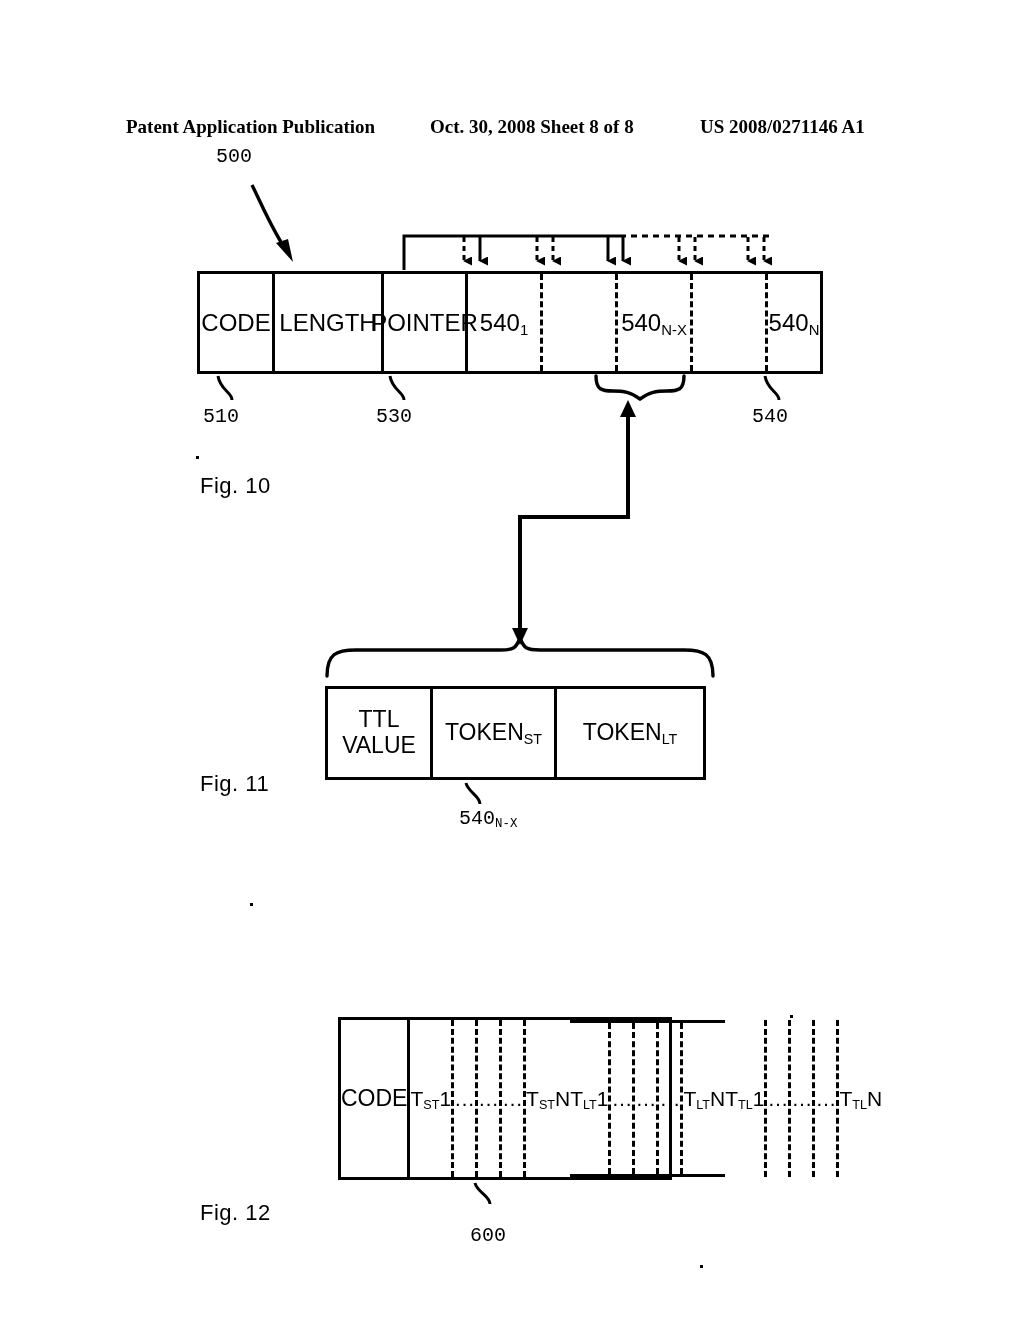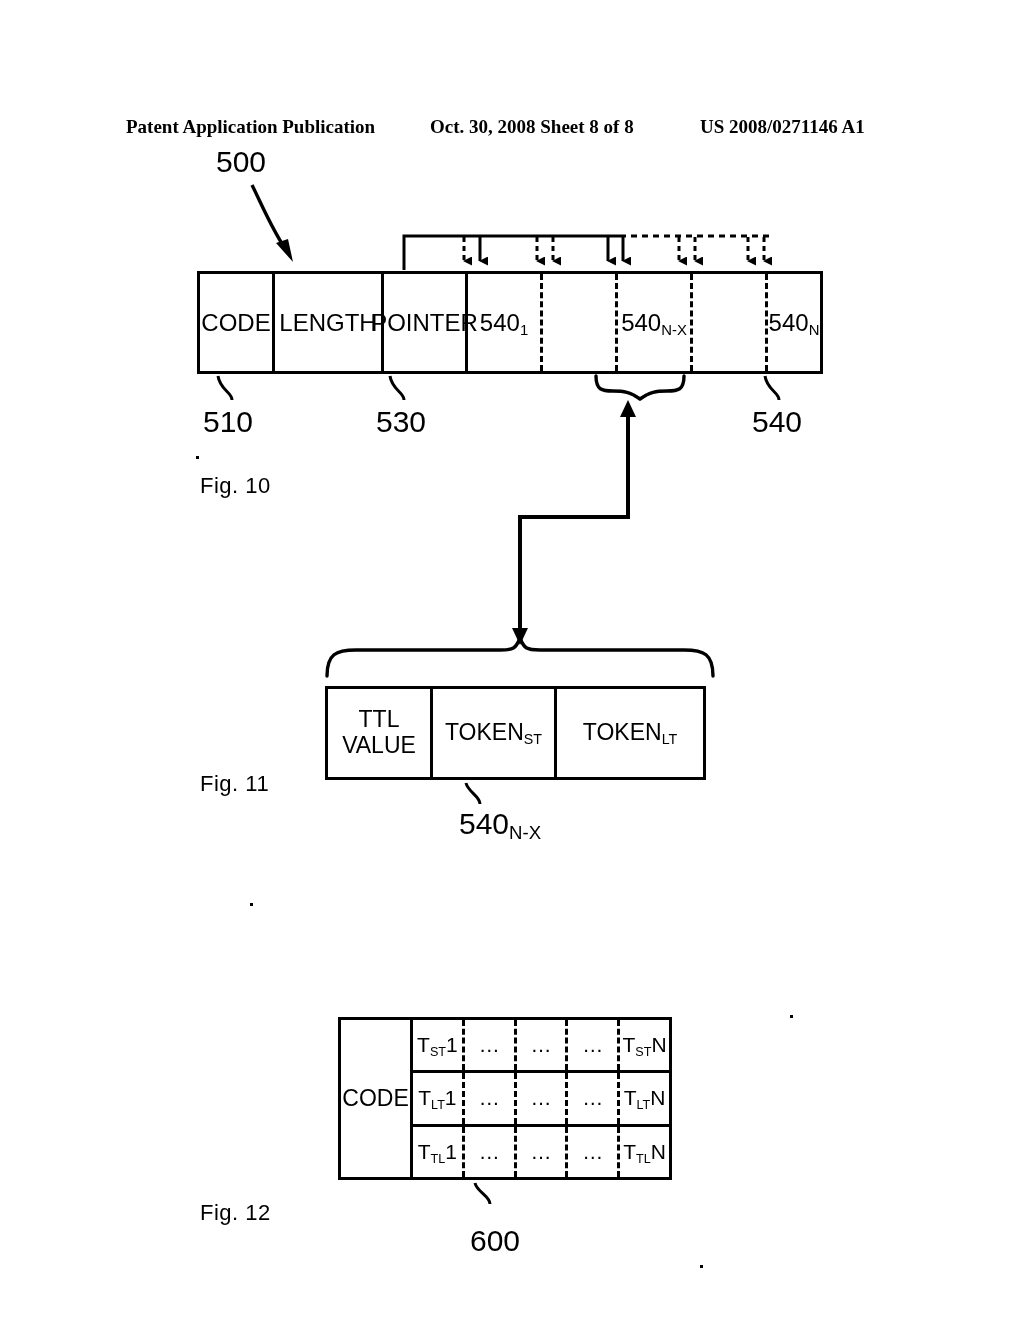--- a/index.html
+++ b/index.html
@@ -37,22 +37,22 @@
   .fig-caption {
     position: absolute;
     font-family: "Liberation Sans", sans-serif;
     font-weight: normal;
     font-size: 22px;
     letter-spacing: 0.5px;
     white-space: nowrap;
   }
   .ref-num {
     position: absolute;
-    font-family: Liberation Sans, sans-serif;
-    font-size: 30px;
+    font-family: Liberation Mono, monospace;
+    font-size: 20px;
     white-space: nowrap;
   }
   .ref-num sub {
     font-size: 0.62em;
     vertical-align: baseline;
     position: relative;
     top: 0.28em;
   }
 
   
@@ -129,21 +129,21 @@
     border-right: 3px solid #000;
     display: flex;
     align-items: center;
     justify-content: center;
     font-size: 23px;
     white-space: nowrap;
   }
   .f12-grid {
     flex: 1;
     display: flex;
-    flex-direction: column;
+    flex-direction: row;
   }
   .f12-row {
     flex: 1;
     display: flex;
     box-sizing: border-box;
   }
   .f12-row.mid-row { border-top: 3px solid #000; border-bottom: 3px solid #000; }
   .f12-cell {
     flex: 1;
     box-sizing: border-box;

